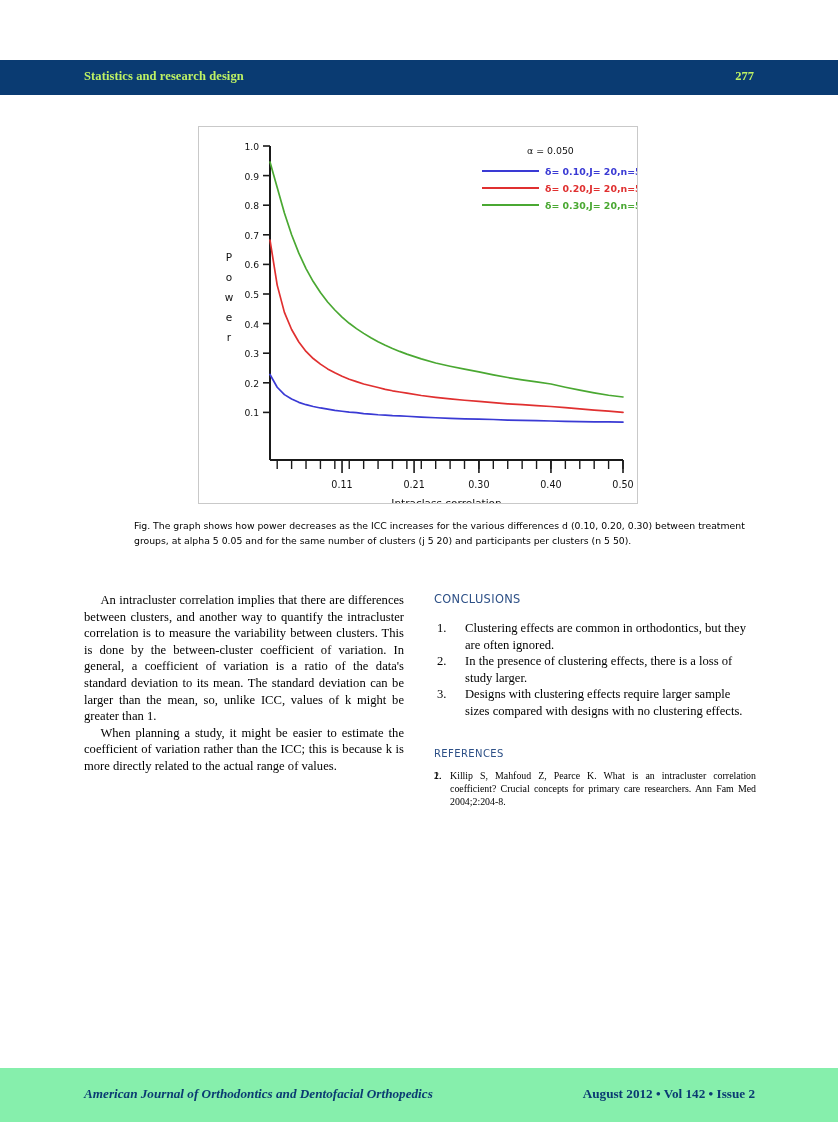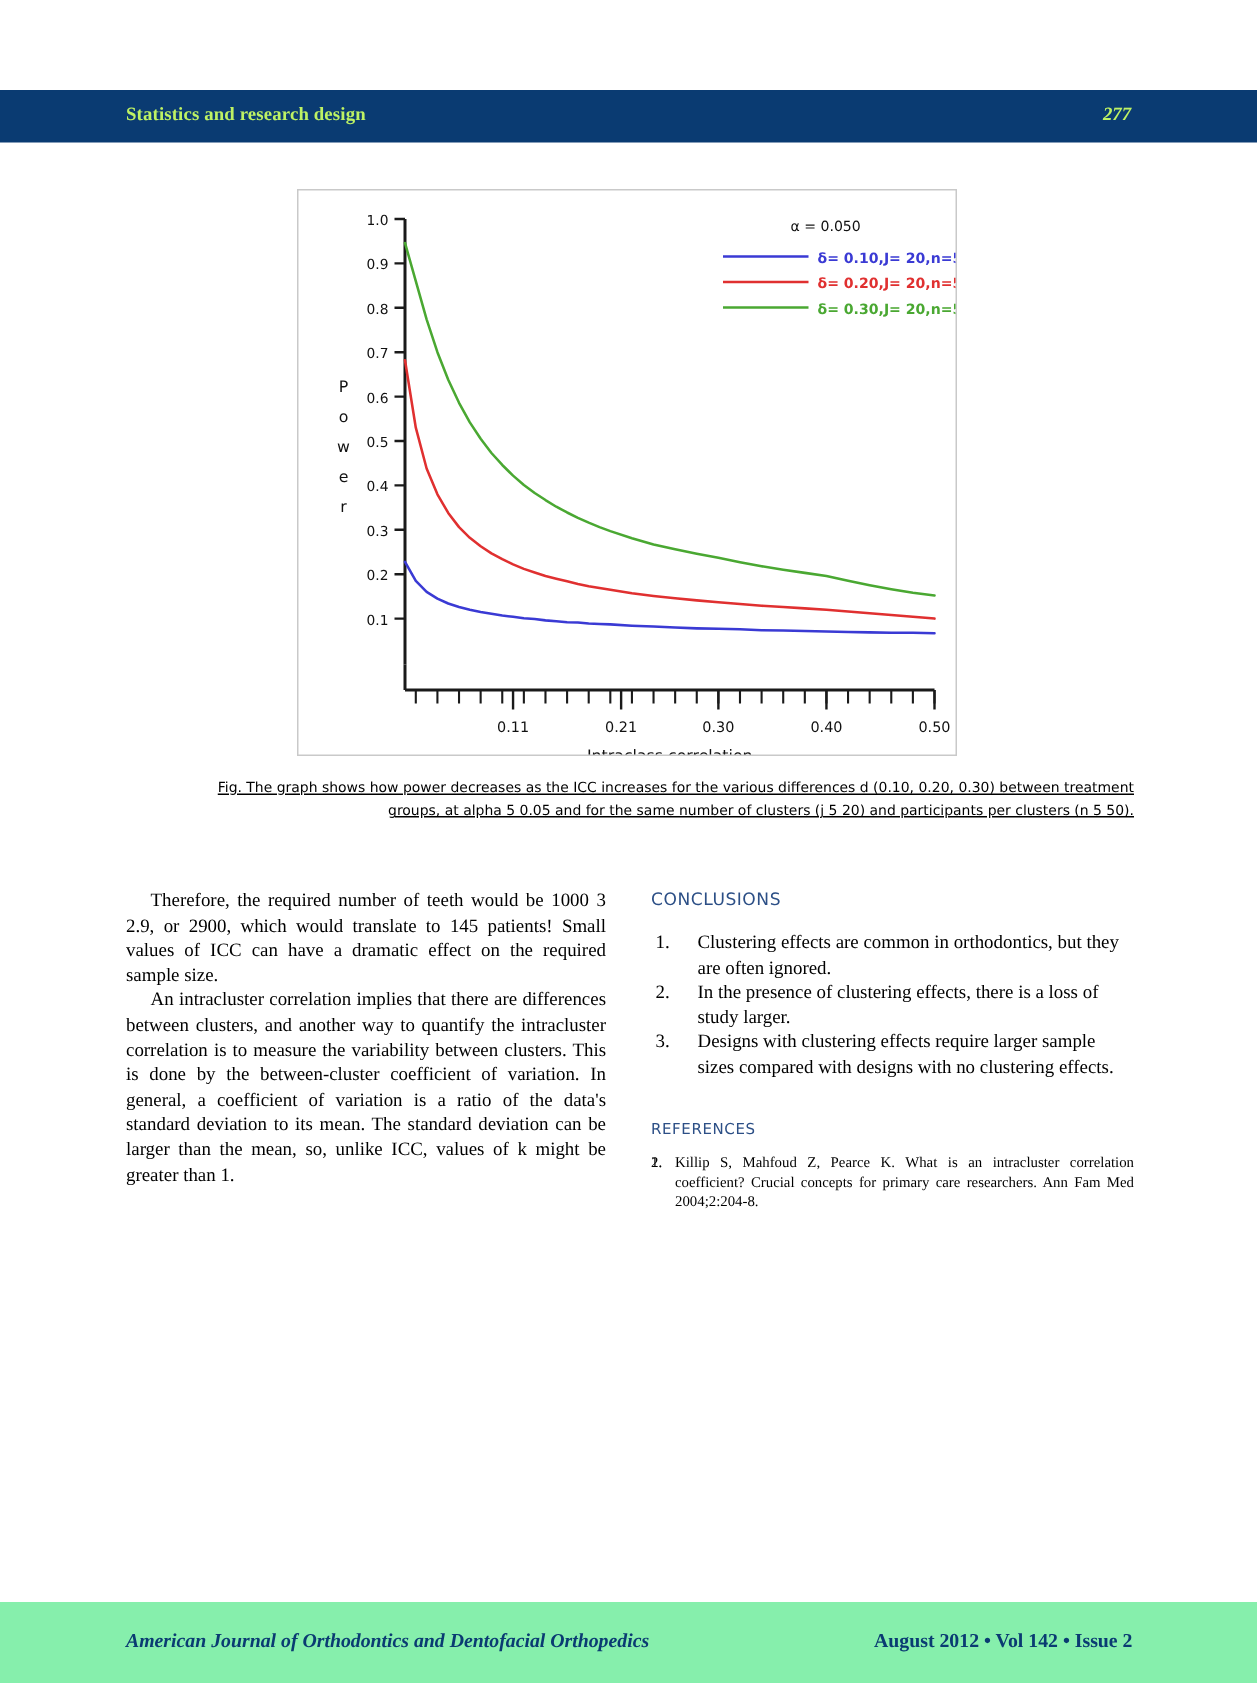--- a/index.html
+++ b/index.html
@@ -34,21 +34,20 @@
     font-size: 12.5px;
     letter-spacing: 0.1px;
   }
   .runhead-page {
     position: absolute;
     right: 84px;
     top: 9px;
     font-family: "Liberation Serif", serif;
     font-weight: bold;
     font-size: 12.5px;
-    font-style: italic;
   }
 
   
   .figure-wrap {
     position: absolute;
     left: 198px;
     top: 126px;
     width: 440px;
     height: 378px;
     border: 1px solid #c9c9c9;
@@ -60,22 +59,21 @@
   
   .caption {
     position: absolute;
     left: 134px;
     top: 518px;
     width: 622px;
     font-family: "DejaVu Sans", sans-serif;
     font-size: 9.3px;
     line-height: 15.2px;
     color: #000000;
-    text-align: right;
-    text-decoration: underline;
+    text-align: left;
   }
 
   
   .col-left {
     position: absolute;
     left: 84px;
     top: 592px;
     width: 320px;
     font-family: "Liberation Serif", serif;
     font-size: 12.6px;
@@ -262,22 +260,22 @@
       <line x1="283" y1="61" x2="340" y2="61" stroke="#e03030" stroke-width="1.8"></line>
       <text x="346" y="65" text-anchor="start" font-family="&quot;DejaVu Sans&quot;, sans-serif" font-size="9.4" font-weight="bold" fill="#e03030">δ= 0.20,J= 20,n=50</text>
       <line x1="283" y1="78" x2="340" y2="78" stroke="#4aa832" stroke-width="1.8"></line>
       <text x="346" y="82" text-anchor="start" font-family="&quot;DejaVu Sans&quot;, sans-serif" font-size="9.4" font-weight="bold" fill="#4aa832">δ= 0.30,J= 20,n=50</text>
     </svg>
 </div>
 
 <div class="caption">Fig.  The graph shows how power decreases as the ICC increases for the various differences d (0.10, 0.20, 0.30) between treatment groups, at alpha 5  0.05 and for the same number of clusters (j 5  20) and participants per clusters (n 5  50).</div>
 
 <div class="col-left">
-  <p>Therefore, the required number of teeth would be 1000 3  2.9, or 2900, which would translate to 145 patients! Small values of ICC can have a dramatic effect on the required sample size.</p>
   <p>An intracluster correlation implies that there are differences between clusters, and another way to quantify the intracluster correlation is to measure the variability between clusters. This is done by the between-cluster coefficient of variation. In general, a coefficient of variation is a ratio of the data's standard deviation to its mean. The standard deviation can be larger than the mean, so, unlike ICC, values of k might be greater than 1.</p>
+  <p>When planning a study, it might be easier to estimate the coefficient of variation rather than the ICC; this is because k is more directly related to the actual range of values.</p>
 </div>
 
 <div class="col-right">
 
   <div class="sec-head">CONCLUSIONS</div>
 
   <ol class="conclusions">
     <li>
       <span class="num">1.</span>
       <span>Clustering effects are common in orthodontics, but they are often ignored.</span>

